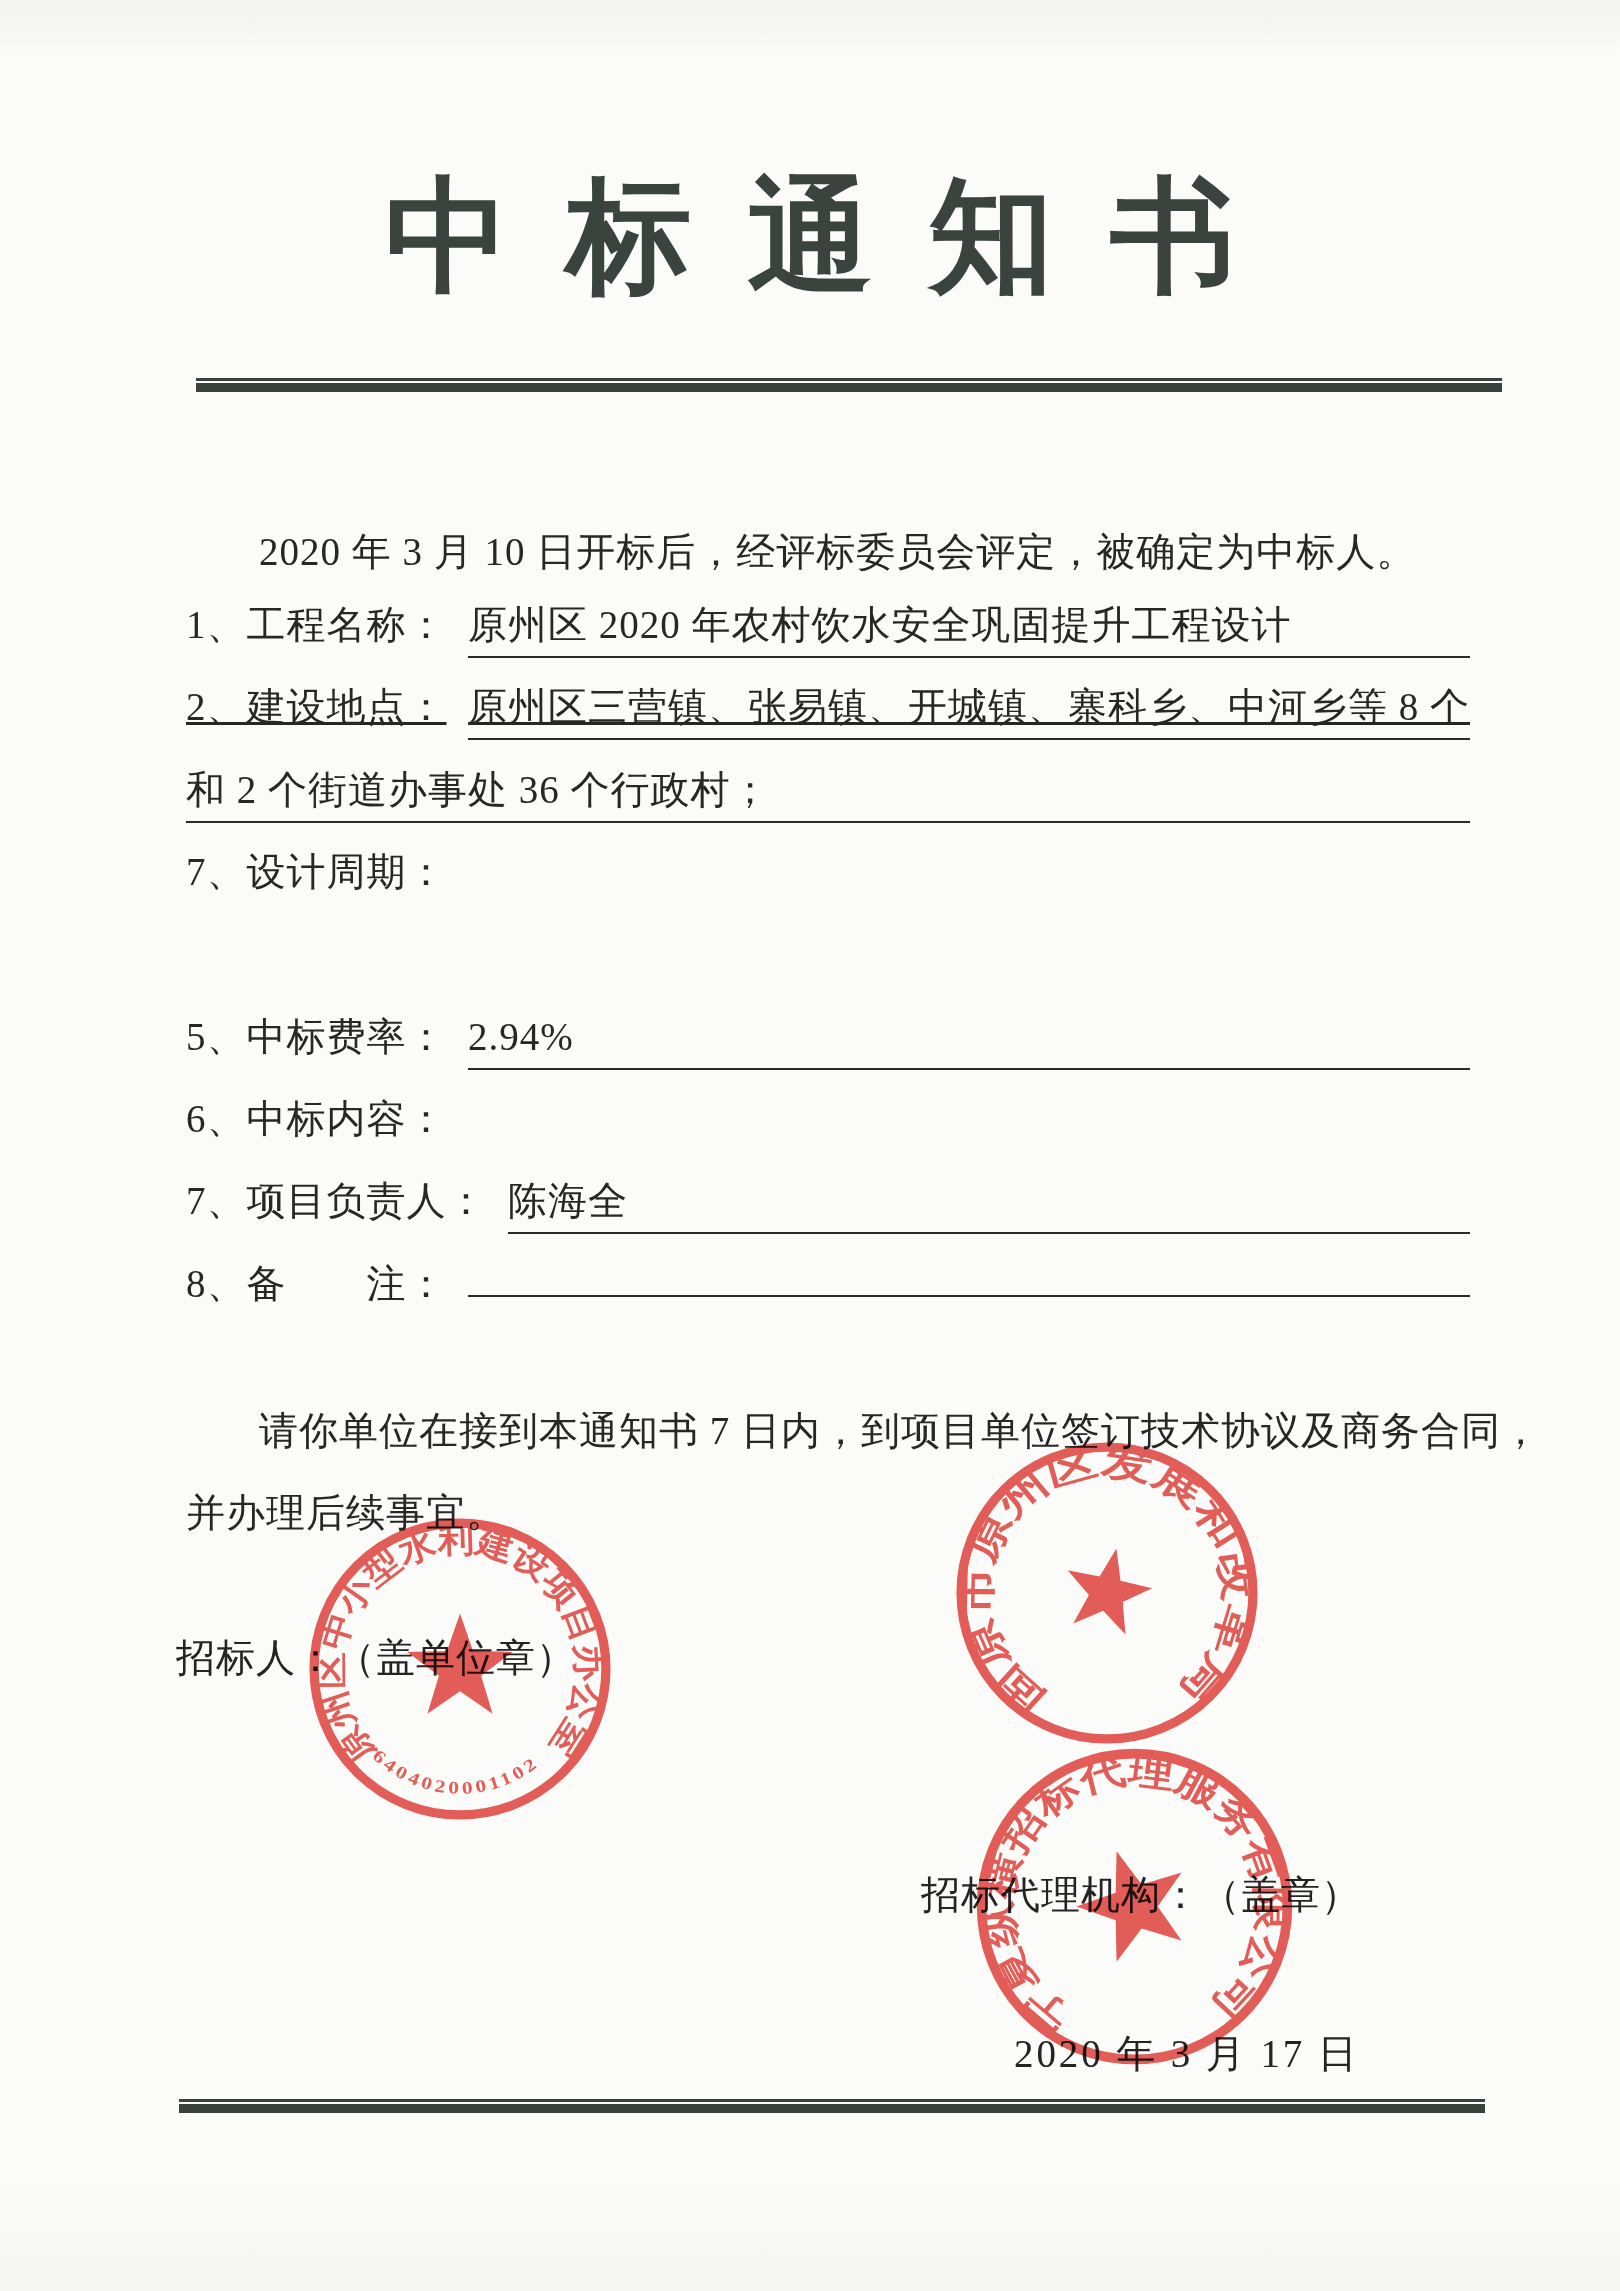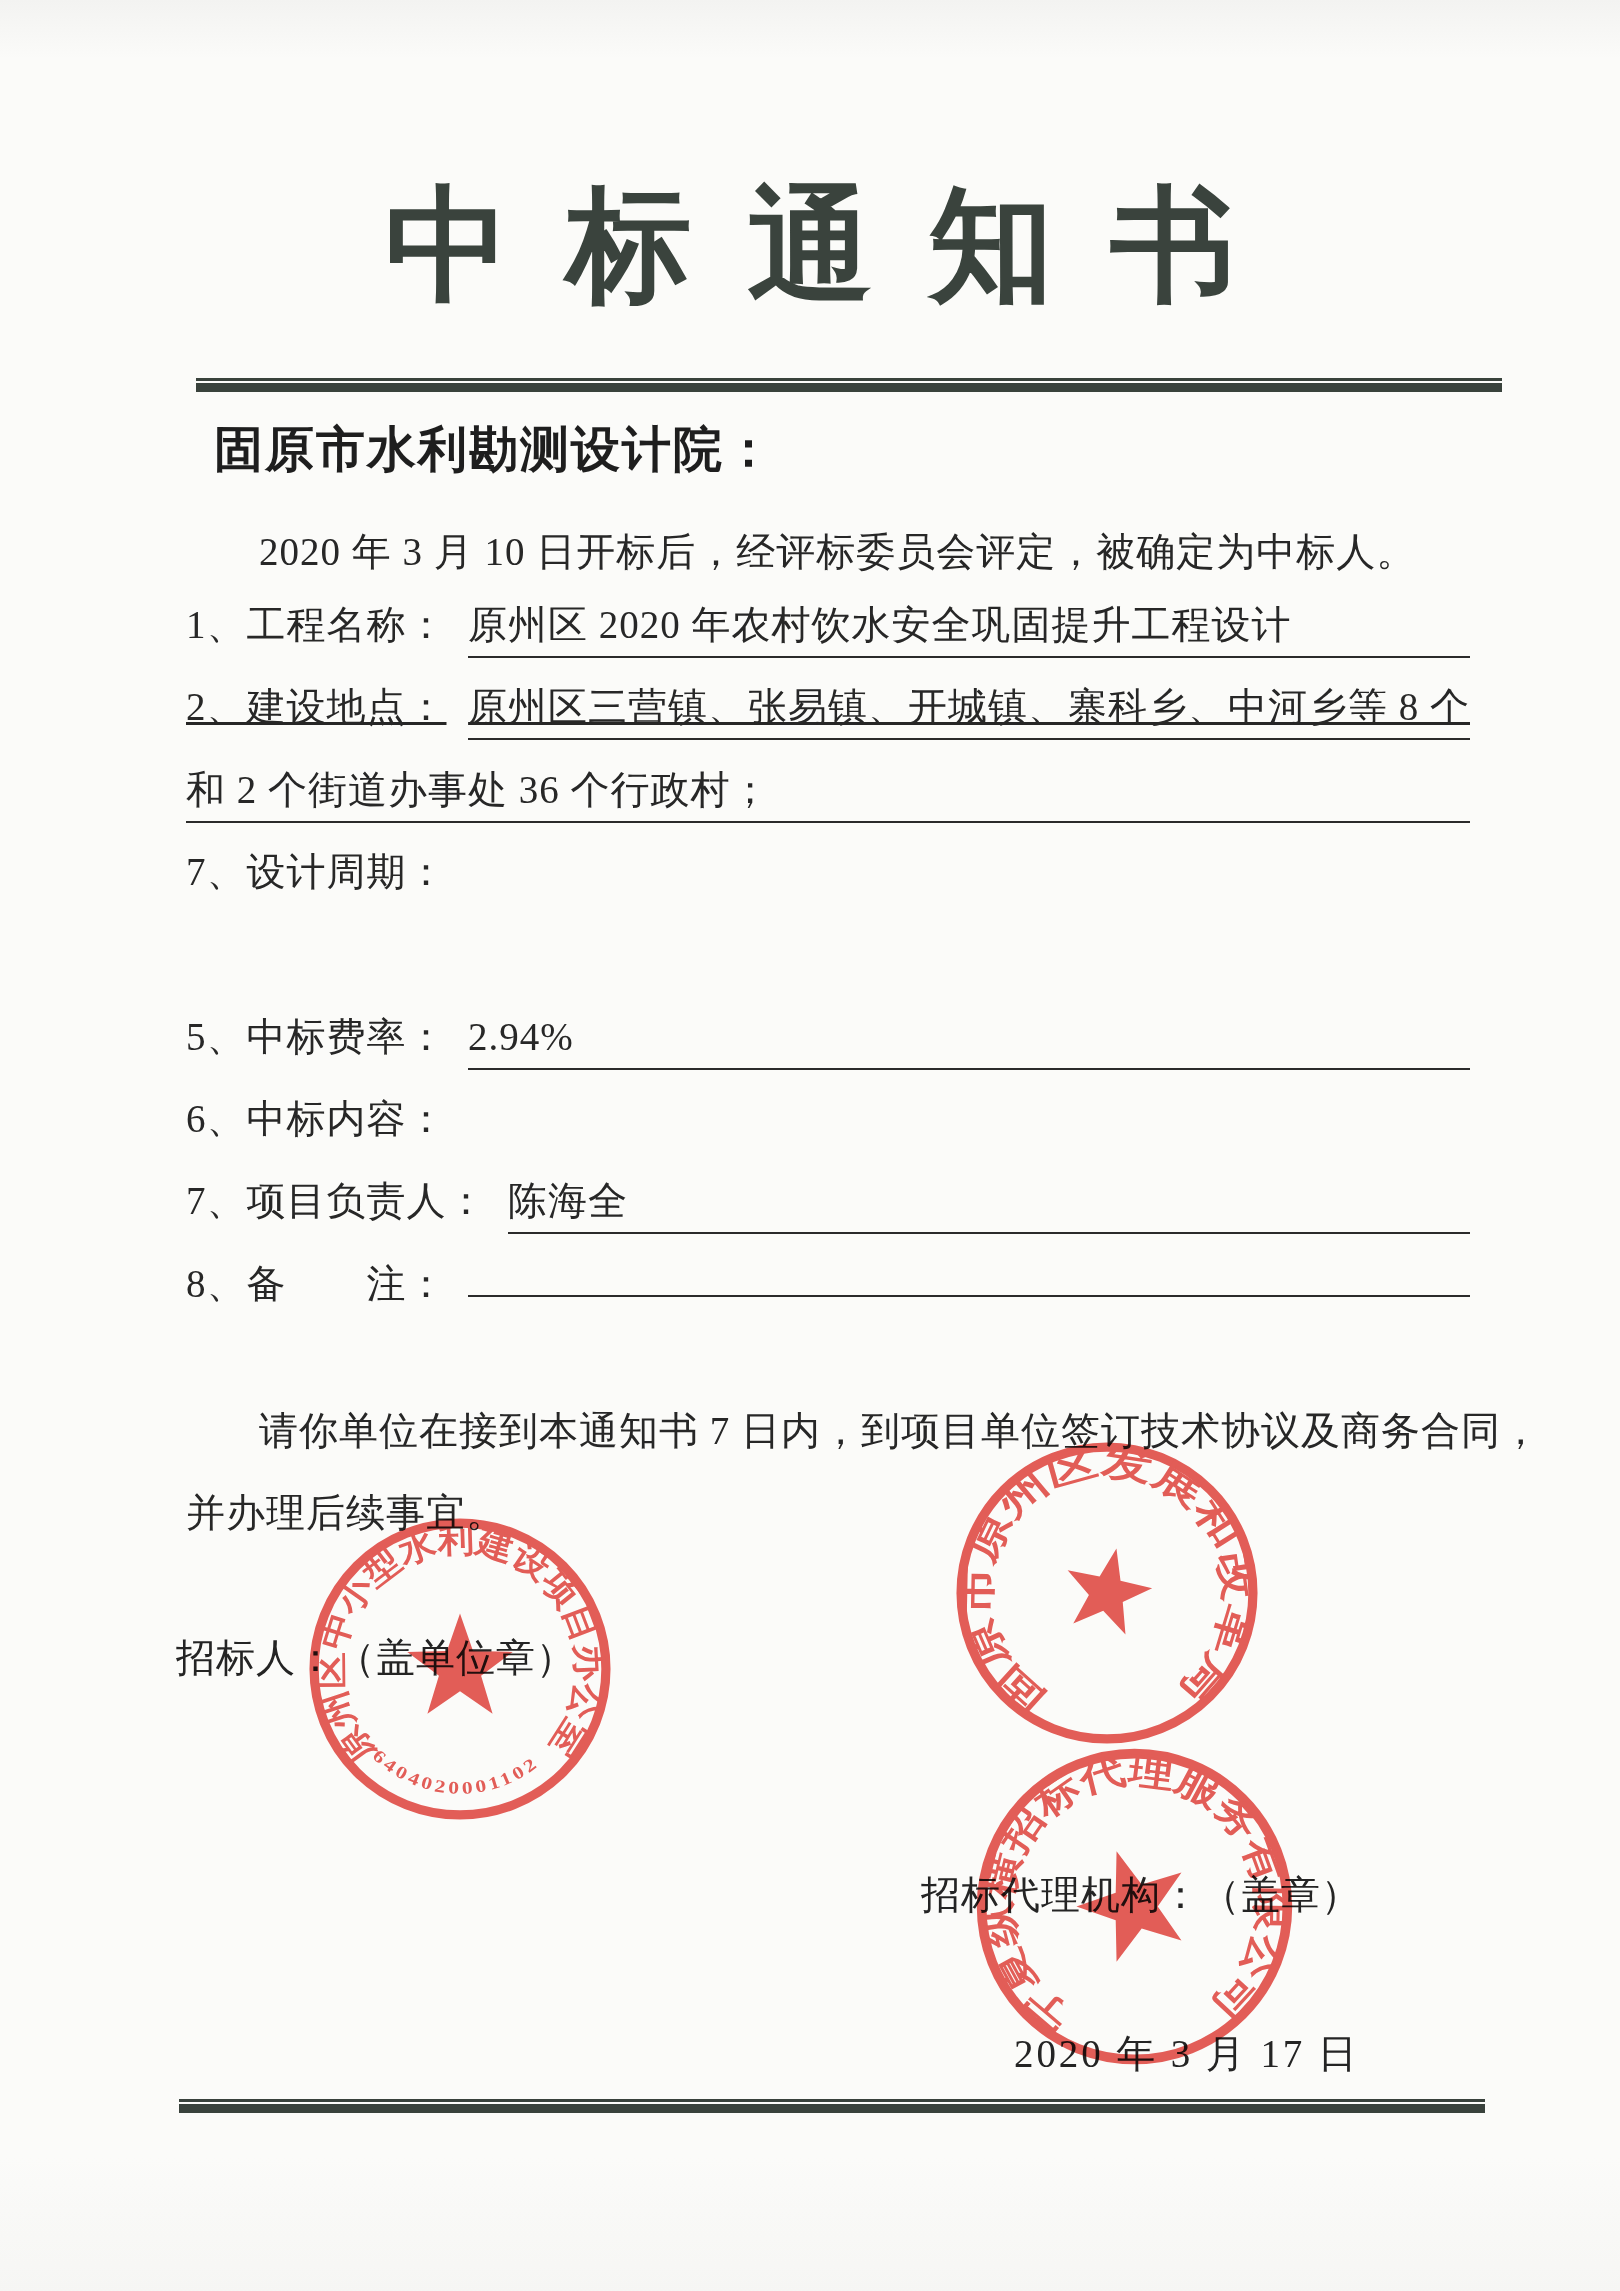--- a/index.html
+++ b/index.html
@@ -7,21 +7,21 @@
     width:1620px;height:2292px;position:relative;overflow:hidden;
     background:#fafaf8;
     font-family:"Liberation Serif","DejaVu Serif",serif;
     color:#262626;
   }
   .page{position:absolute;inset:0;
     background:linear-gradient(180deg,#f3f3f1 0px,#fbfbf9 59px,#fbfbf9 2156px,#f6f6f4 2292px);}
   
   .title{
     position:absolute;top:182px;left:0;width:1620px;text-align:center;
-    font-family:Liberation Serif, serif;
+    font-family:Liberation Mono, monospace;
     font-weight:bold;font-size:125px;line-height:129px;color:#3a433d;
     letter-spacing:0.45em;text-indent:0.45em;white-space:nowrap;
   }
   
   .rule{position:absolute;}
   .rule .thin{height:2.9px;background:#39423c;}
   .rule .gap{height:2px;}
   .rule .thick{height:8.8px;background:#39423c;}
   .rule-top{top:378px;left:196px;width:1306px;}
   .rule-bottom{top:2099px;left:179px;width:1306px;}
@@ -62,21 +62,20 @@
 <div class="page">
 
   <div class="title">中标通知书</div>
 
   <div class="rule rule-top">
     <div class="thin"></div>
     <div class="gap"></div>
     <div class="thick"></div>
   </div>
 
-  <div class="addressee">固原市水利勘测设计院：</div>
 
   <div class="para intro">2020 年 3 月 10 日开标后，经评标委员会评定，被确定为中标人。</div>
 
   <div class="row row-1">
     <span class="lbl">1、工程名称：</span>
     <span class="val">原州区 2020 年农村饮水安全巩固提升工程设计</span>
   </div>
 
   <div class="row row-2">
     <span class="lbl">2、建设地点：</span>

